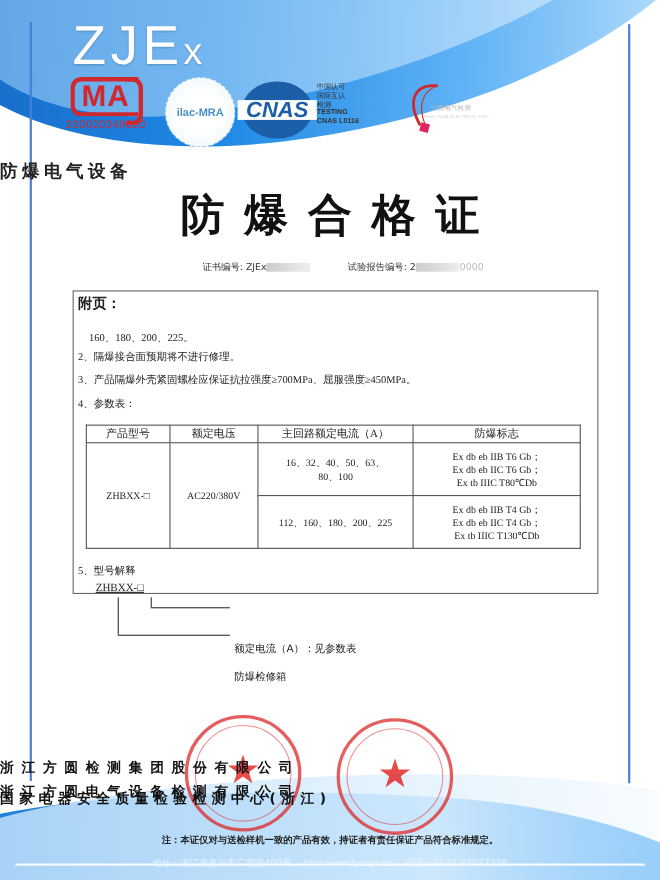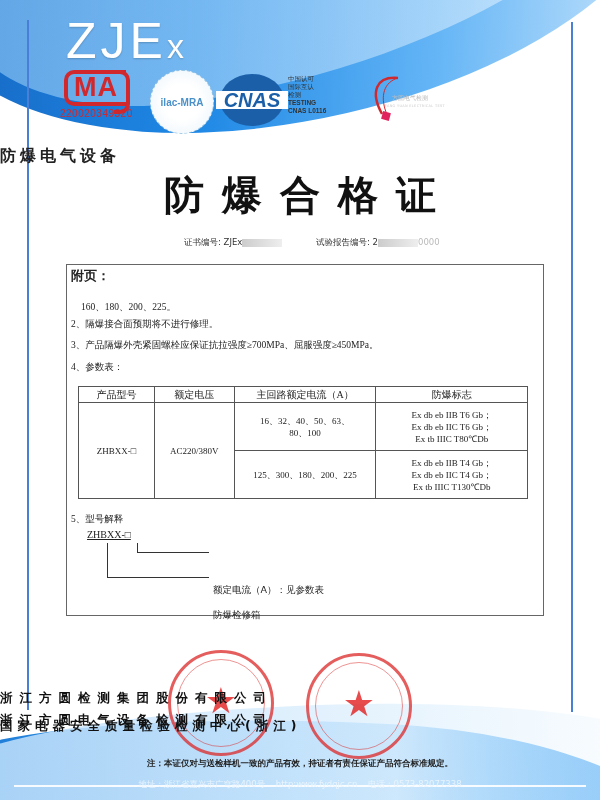--- a/index.html
+++ b/index.html
@@ -94,21 +94,21 @@
       font-size:40px; font-weight:bold; letter-spacing:18px; color:#111; padding-left:18px;
     }
     .cert-line {
       position:absolute; top:237px; font-size:8.5px; color:#333;
     }
     .cert-no { left:184px; }
     .report-no { left:304px;margin-left:12px; }
     .redact { display:inline-block; width:40px; height:8px; background:linear-gradient(90deg,#ccc,#eee); vertical-align:middle; }
 
     .appendix-box {
-      position:absolute; left:66px; top:264px; width:478px; height:352px;
+      position:absolute; left:66px; top:264px; width:478px; height:276px;
       border:1.5px solid #666;
     }
     .ap-head { position:absolute; left:4px; top:2px; font-size:13px; font-weight:bold; color:#222; }
     .ap-line {
       position:absolute; left:4px; font-family:"Liberation Serif", serif; font-size:9.5px; color:#222;
       white-space:nowrap;
     }
 
     table.params {
       position:absolute; left:11px; top:121px; width:450px; border-collapse:collapse;
@@ -245,21 +245,21 @@
         <div>80、100</div>
       </td>
       <td>
         <div>Ex db eb IIB T6 Gb；</div>
         <div>Ex db eb IIC T6 Gb；</div>
         <div>Ex tb IIIC T80℃Db</div>
       </td>
     </tr>
     <tr>
       <td style="height:48px">
-        <div>125、300、180、200、225</div>
+        <div>112、160、180、200、225</div>
       </td>
       <td>
         <div>Ex db eb IIB T4 Gb；</div>
         <div>Ex db eb IIC T4 Gb；</div>
         <div>Ex tb IIIC T130℃Db</div>
       </td>
     </tr>
   </tbody>
     </table>
 

